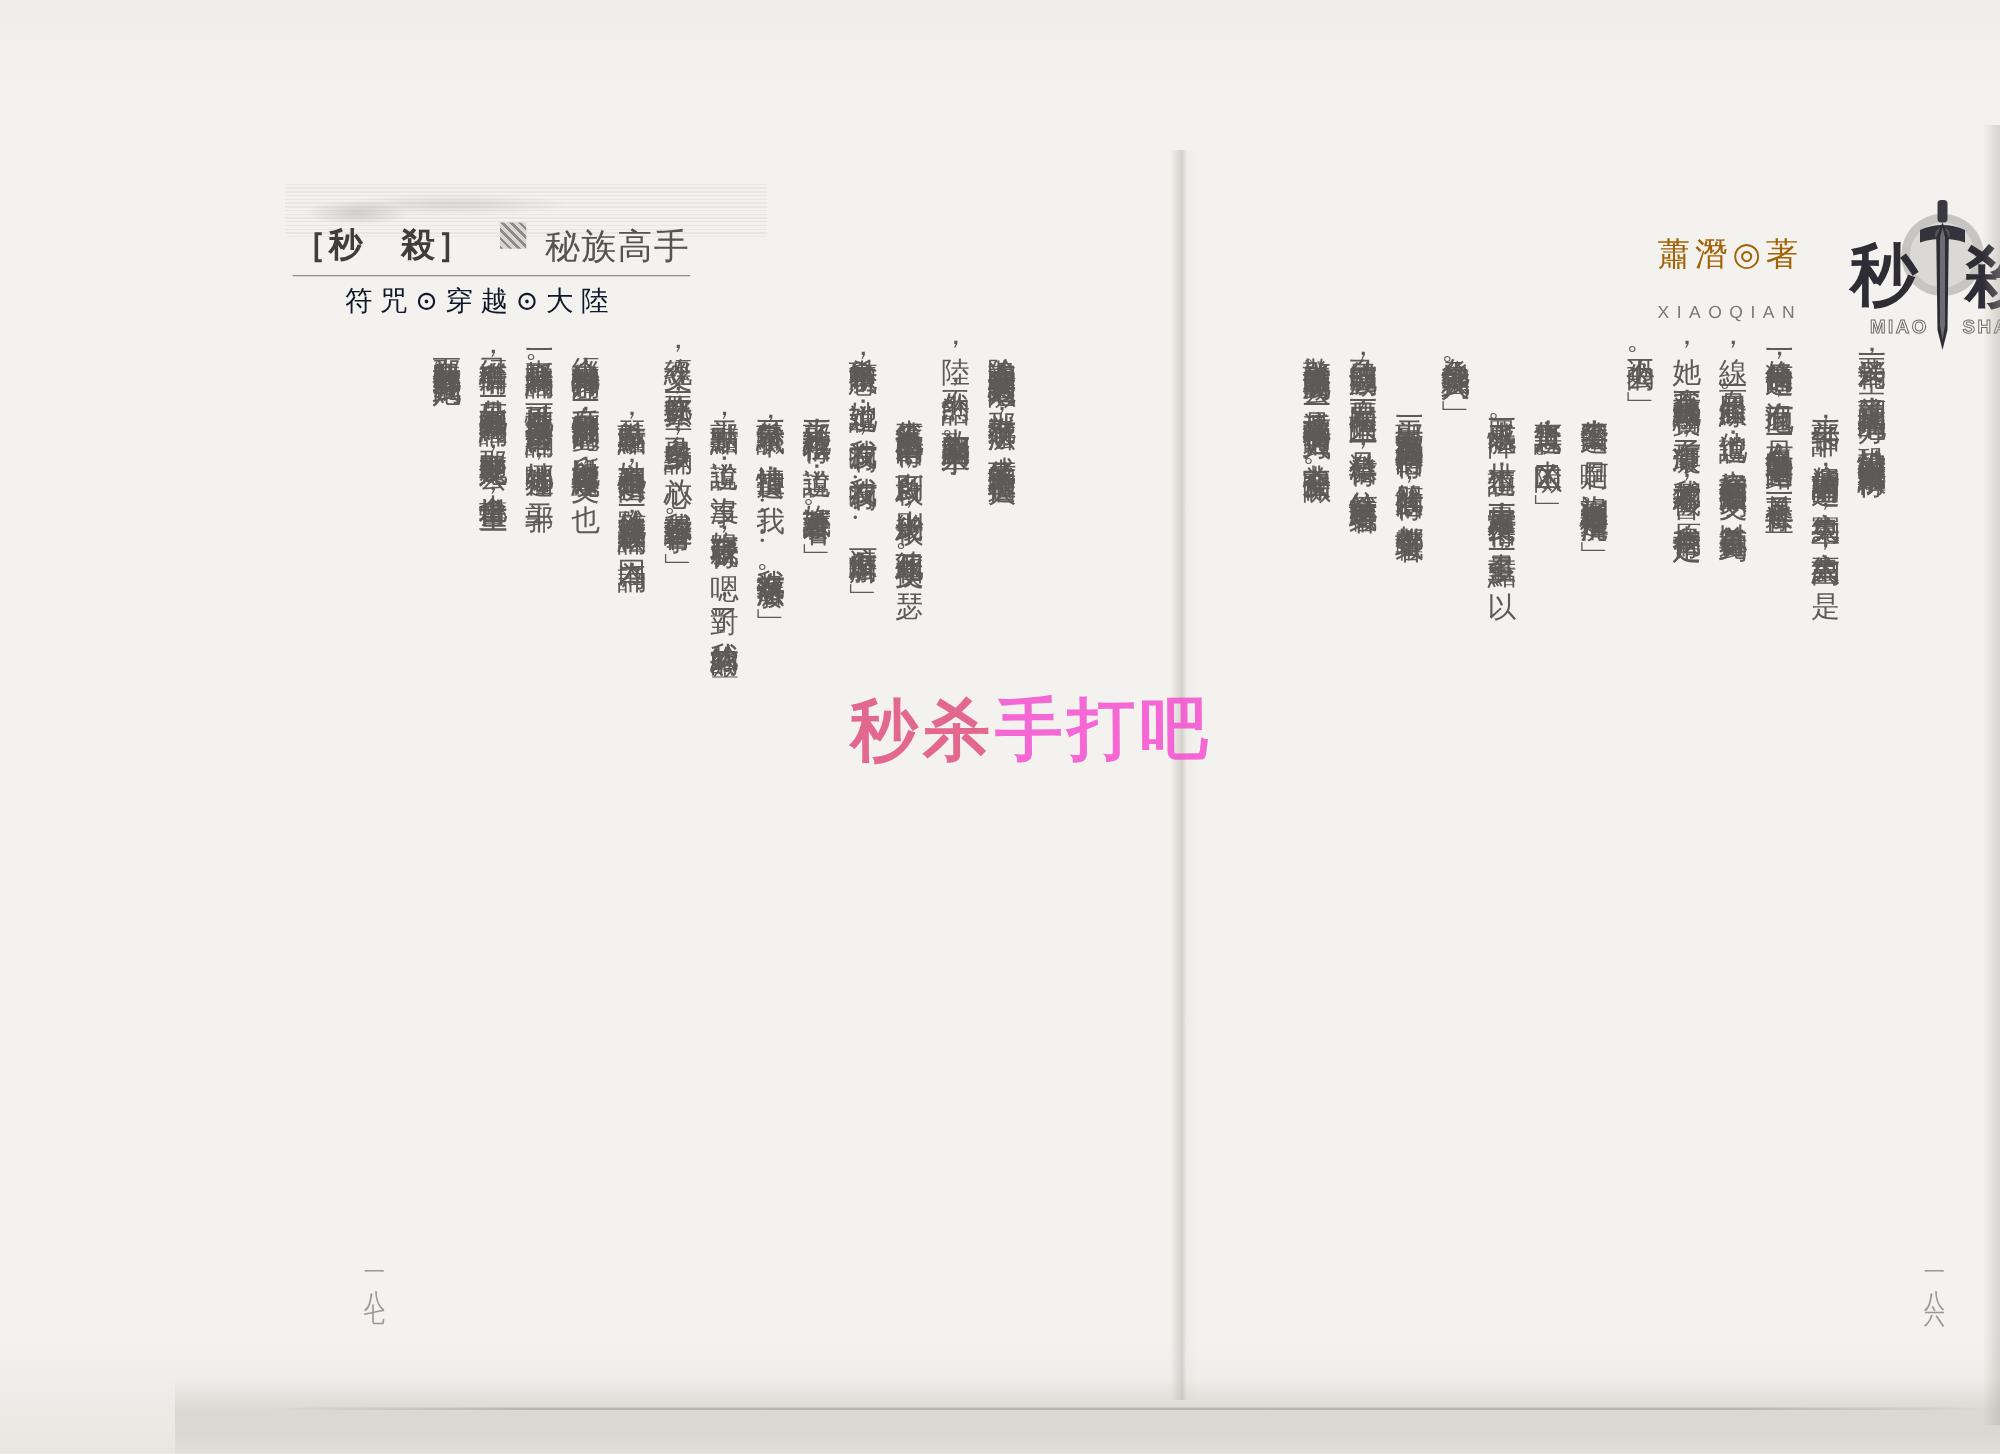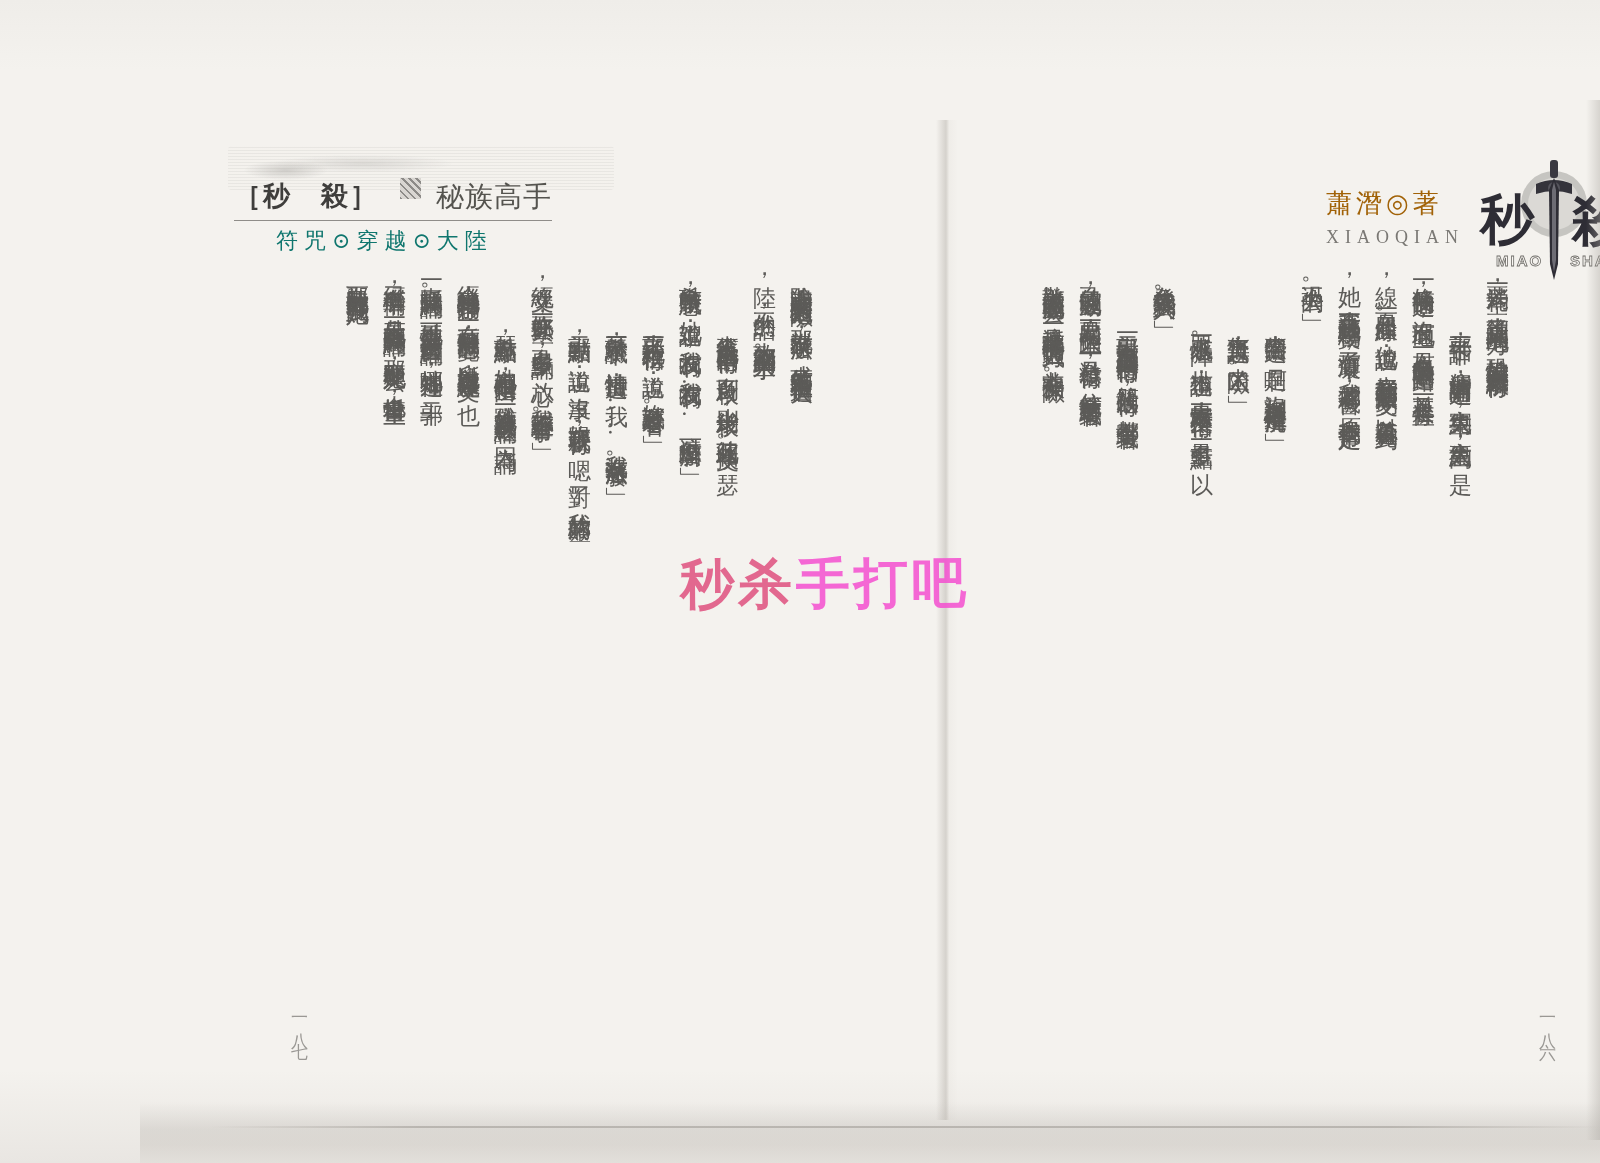--- a/index.html
+++ b/index.html
@@ -43,25 +43,25 @@
   
   .lp-header{position:absolute;left:234px;top:178px;width:480px;color:#4d4c4a;}
   .lp-title-row{display:flex;align-items:flex-start;gap:15px;font-size:27px;letter-spacing:2px;}
   .lp-series{font-weight:700;color:#3f3e3c;}
   .hatch{
     display:inline-block;width:21px;height:21px;margin-left:6px;
     background:repeating-linear-gradient(45deg,#8d8b88 0 2px,#d9d6d2 2px 5px);
   }
   .lp-sub{font-size:28px;color:#55544f;letter-spacing:1px;}
   .lp-rule{width:318px;height:1px;background:#8f8d89;margin:4px 0 5px 0;}
-  .lp-tagline{font-size:22px;color:#0f766e;letter-spacing:6px;padding-left:42px;}
+  .lp-tagline{font-size:22px;color:#0f172a;letter-spacing:6px;padding-left:42px;}
   
   .rp-header{position:absolute;left:1326px;top:186px;color:#55534f;}
   .rp-author{font-size:26px;letter-spacing:4px;color:#a16207;}
-  .rp-romanized{font-size:18px;letter-spacing:6px;color:#7a7874;font-family:Liberation Serif, serif;margin-top:6px;}
+  .rp-romanized{font-size:14px;letter-spacing:6px;color:#7a7874;font-family:Liberation Sans, sans-serif;margin-top:20px;}
   .logo{position:absolute;left:1478px;top:156px;width:150px;height:138px;}
   
   .page-text{
     position:absolute;top:268px;height:840px;
     writing-mode:vertical-rl;
     color:#5c5b58;
   }
   .page-text .col{
     display:block;
     font-size:23px;

